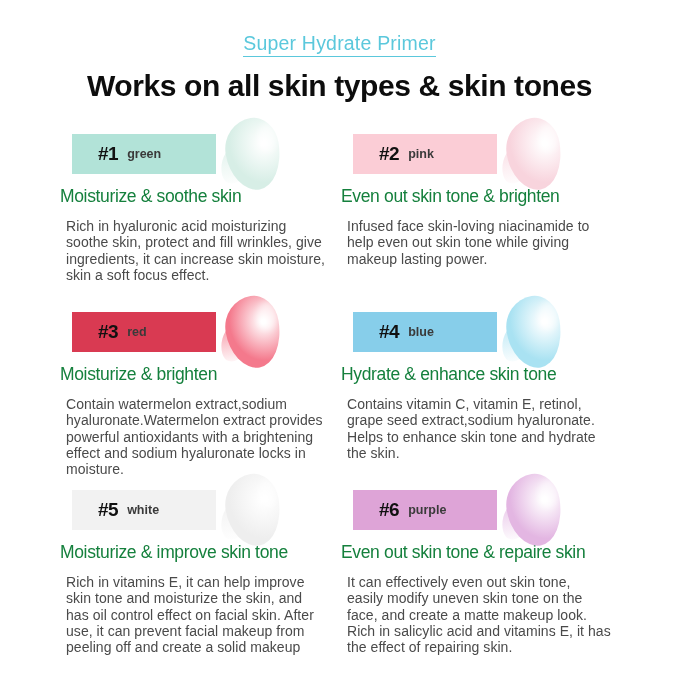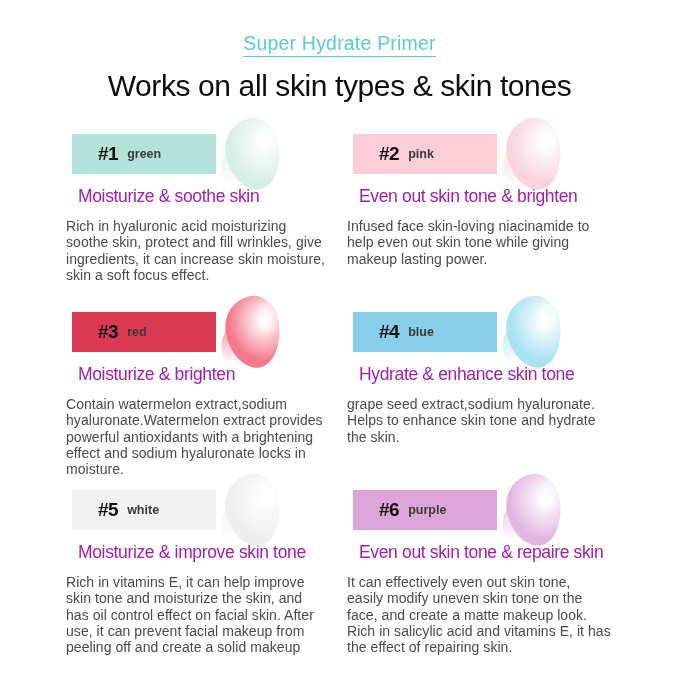--- a/index.html
+++ b/index.html
@@ -34,21 +34,21 @@
     font-size: 19.5px;
     letter-spacing: 0.2px;
     color: #5bc8dc;
     border-bottom: 1.6px solid #5bc8dc;
     padding-bottom: 2px;
     line-height: 1.15;
   }
   .headline {
     text-align: center;
     font-size: 30px;
-    font-weight: 400;
+    font-weight: 700;
     color: #0d0d0d;
     letter-spacing: -0.4px;
     margin: 12px 0 0 0;
     line-height: 1.15;
     white-space: nowrap;
   }
 
   
   .grid {
     position: relative;
@@ -132,23 +132,23 @@
     height: 30px;
     border-radius: 50%;
     background: rgba(255,255,255,.55);
     filter: blur(3px);
   }
 
   
   .sub {
     font-size: 17.5px;
     font-weight: 400;
-    color: #a21caf;
+    color: #15803d;
     letter-spacing: -0.35px;
-    margin: 6px 0 0 18px;
+    margin: 6px 0 0 0;
     line-height: 1.2;
     white-space: nowrap;
   }
   .body {
     font-size: 14px;
     color: #4a4a4a;
     line-height: 16.3px;
     margin: 11px 0 0 6px;
     max-width: 252px;
     letter-spacing: 0.05px;
@@ -234,20 +234,21 @@
             <span class="cname">blue</span>
           </div>
           <div class="smear">
             <div class="tail" style="background: linear-gradient(160deg, rgb(169, 226, 242), rgba(255, 255, 255, 0));"></div>
             <div class="blob" style="background: radial-gradient(at 72% 38%, rgb(255, 255, 255) 4%, rgb(169, 226, 242) 62%, rgb(169, 226, 242) 100%);"></div>
             <div class="gloss"></div>
           </div>
         </div>
         <div class="sub">Hydrate &amp; enhance skin tone</div>
         <div class="body">
+          <span>Contains vitamin C, vitamin E, retinol,</span>
           <span>grape seed extract,sodium hyaluronate.</span>
           <span>Helps to enhance skin tone and hydrate</span>
           <span>the skin.</span>
         </div>
       </div>
       <div class="cell row3">
         <div class="swatch-row">
           <div class="bar" style="background: rgb(242, 242, 242);">
             <span class="num">#5</span>
             <span class="cname">white</span>

